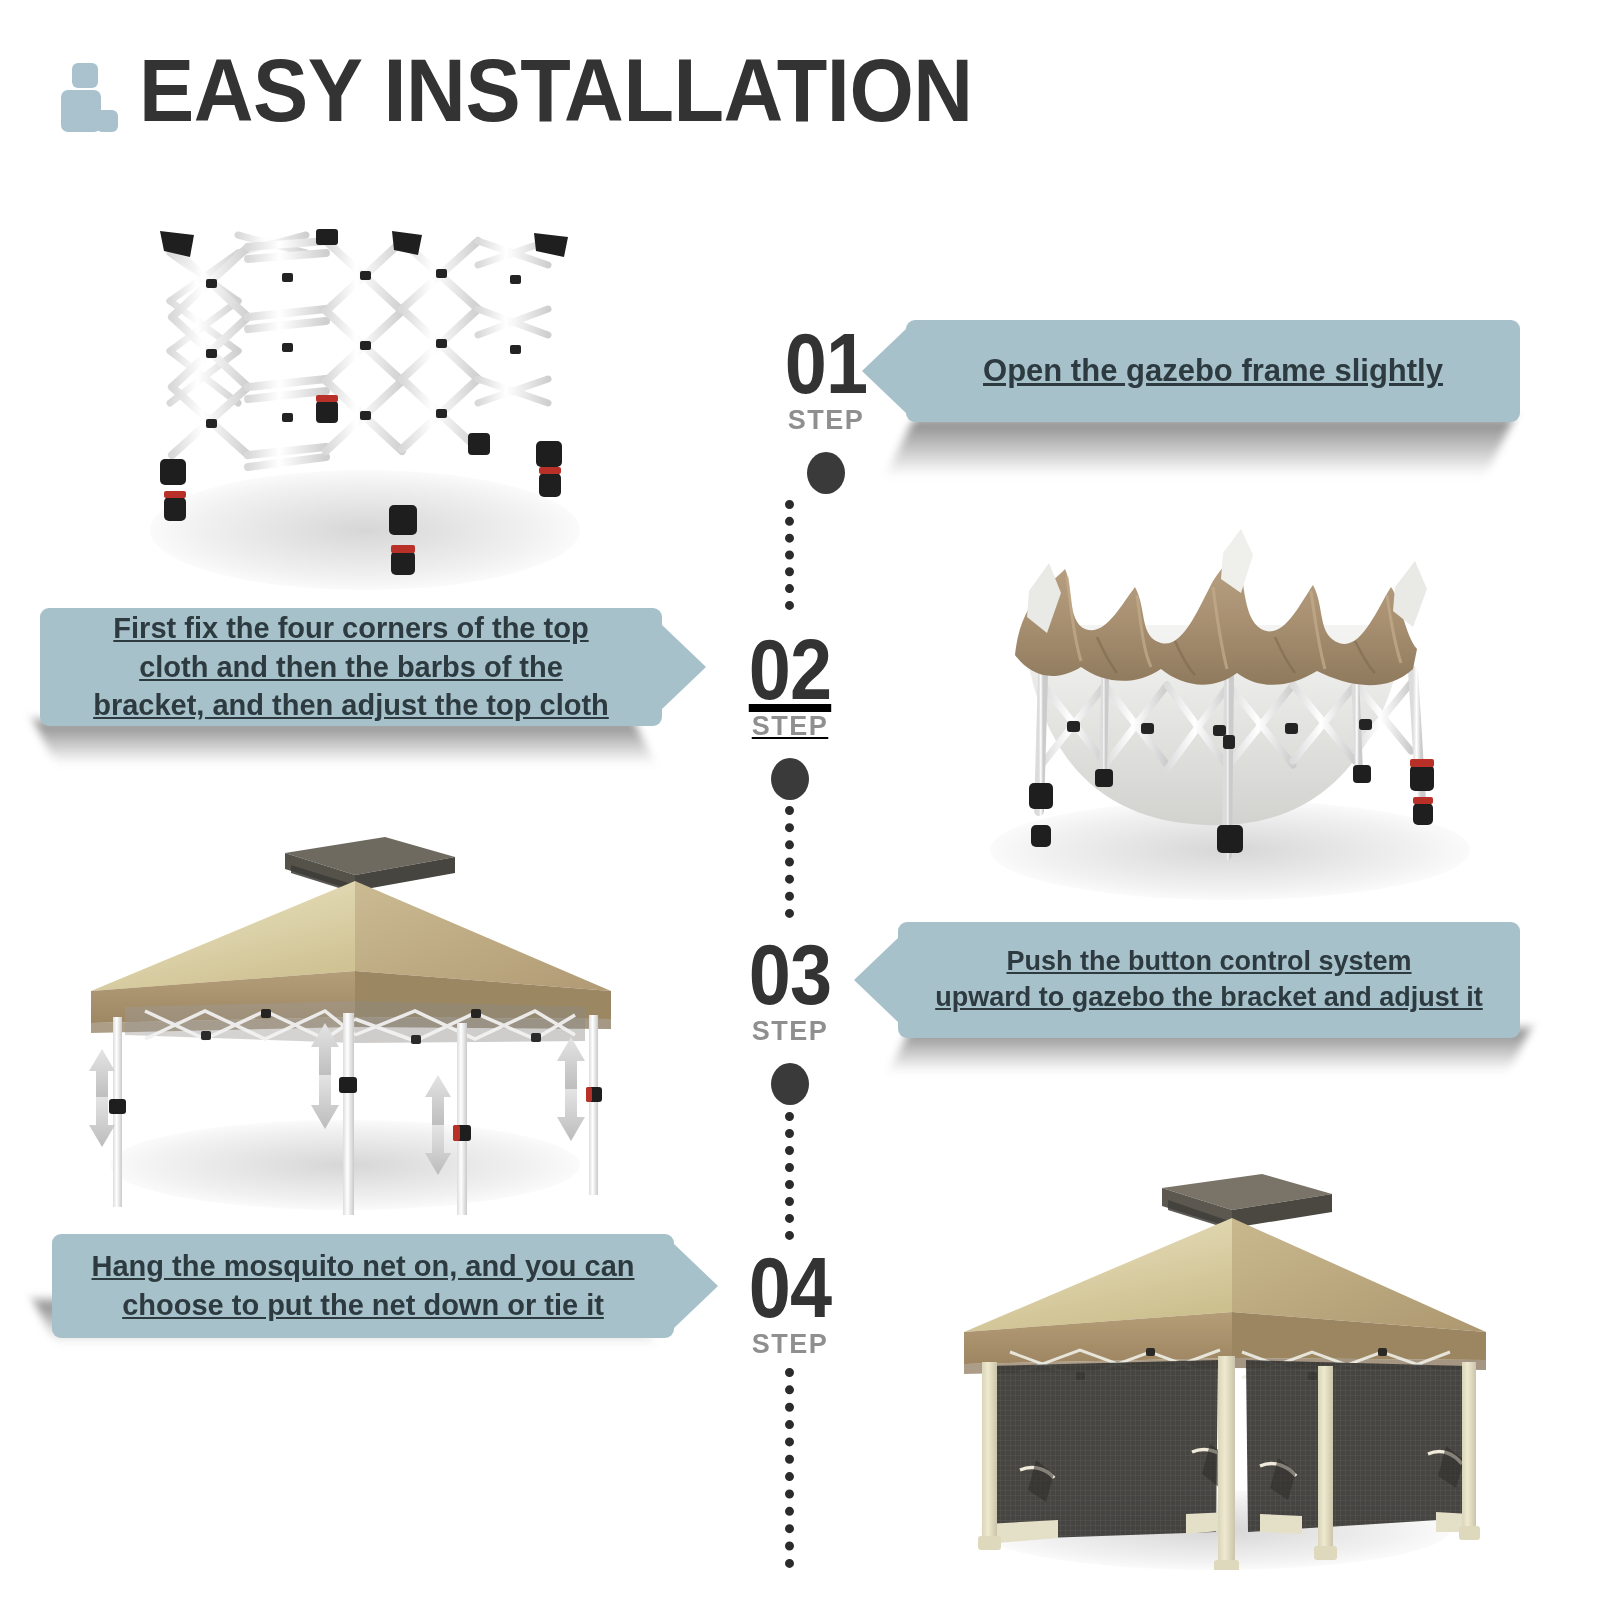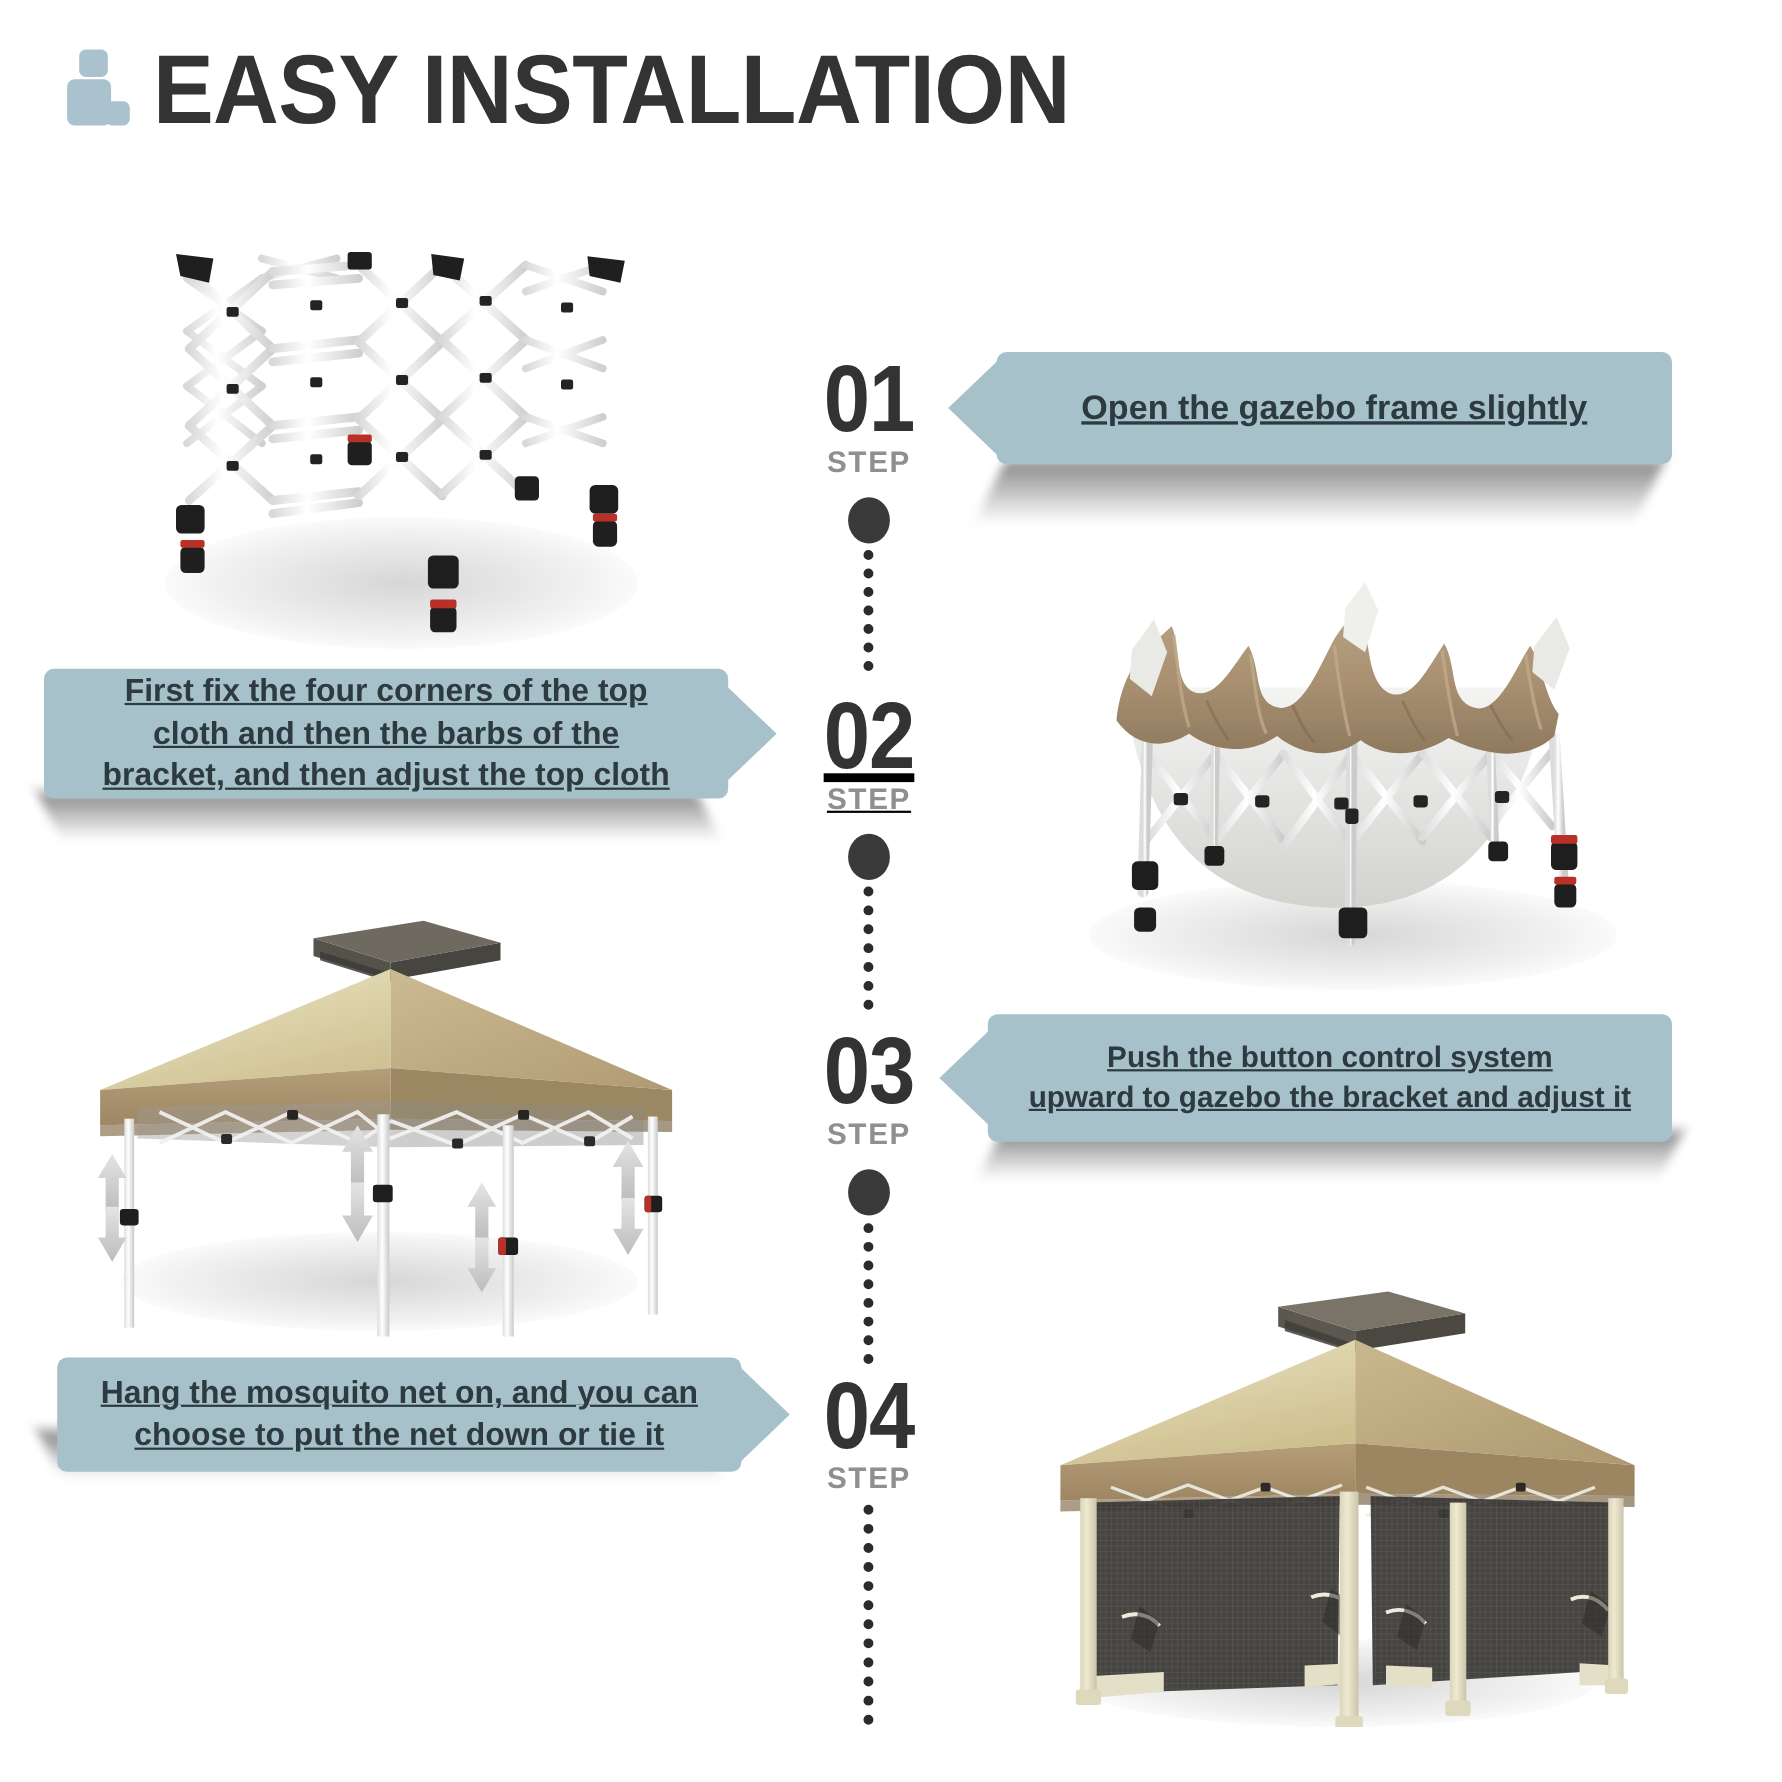--- a/index.html
+++ b/index.html
@@ -5,21 +5,21 @@
   * { box-sizing: border-box; margin: 0; padding: 0; }
   html, body {
     width: 1620px; height: 1620px;
     background: #ffffff;
     font-family: "Liberation Sans", sans-serif;
     overflow: hidden;
   }
   #page { position: relative; width: 1620px; height: 1620px; background:#fff; }
 
   
-  #header { position:absolute; left:55px; top:34px; display:flex; align-items:flex-end; }
+  #header { position:absolute; left:55px; top:52px; display:flex; }
   #brand-icon { position:relative; width:62px; height:86px; margin-right:22px; flex:none; }
   #brand-icon .sq { position:absolute; background:#a9c2cd; }
   #brand-icon .sq.mid  { left:6px;  top:38px; width:40px; height:42px; border-radius:7px; }
   #brand-icon .sq.top  { left:17px; top:11px; width:26px; height:25px; border-radius:6px; }
   #brand-icon .sq.dot  { left:41px; top:58px; width:22px; height:22px; border-radius:6px; }
   #page-title {
     font-size:89px; line-height:0.86; font-weight:bold; color:#333333;
     letter-spacing:-0.5px; transform:scaleX(0.93); transform-origin:left bottom;
     white-space:nowrap;
   }
@@ -77,21 +77,21 @@
     <div id="brand-icon">
       <div class="sq top"></div>
       <div class="sq mid"></div>
       <div class="sq dot"></div>
     </div>
     <div id="page-title">EASY INSTALLATION</div>
   </div>
 
   <div id="timeline">
 
-    <div class="step-marker" style="left:700px; top:324px;">
+    <div class="step-marker" style="left:736px; top:324px;">
       <div class="step-num">01</div>
       <div class="step-word">STEP</div>
       <div class="step-dot"></div>
     </div>
     <div class="dotline" style="left:785px; top:500px; height:110px;"></div>
 
     <div class="step-marker" style="left:700px; top:630px;text-decoration:underline;">
       <div class="step-num">02</div>
       <div class="step-word">STEP</div>
       <div class="step-dot"></div>

